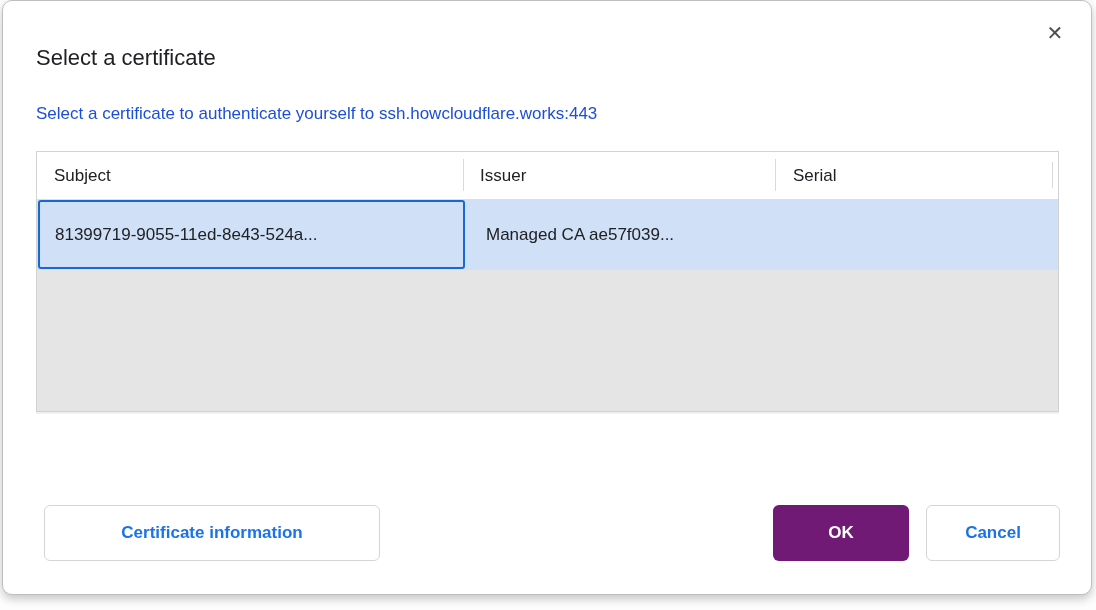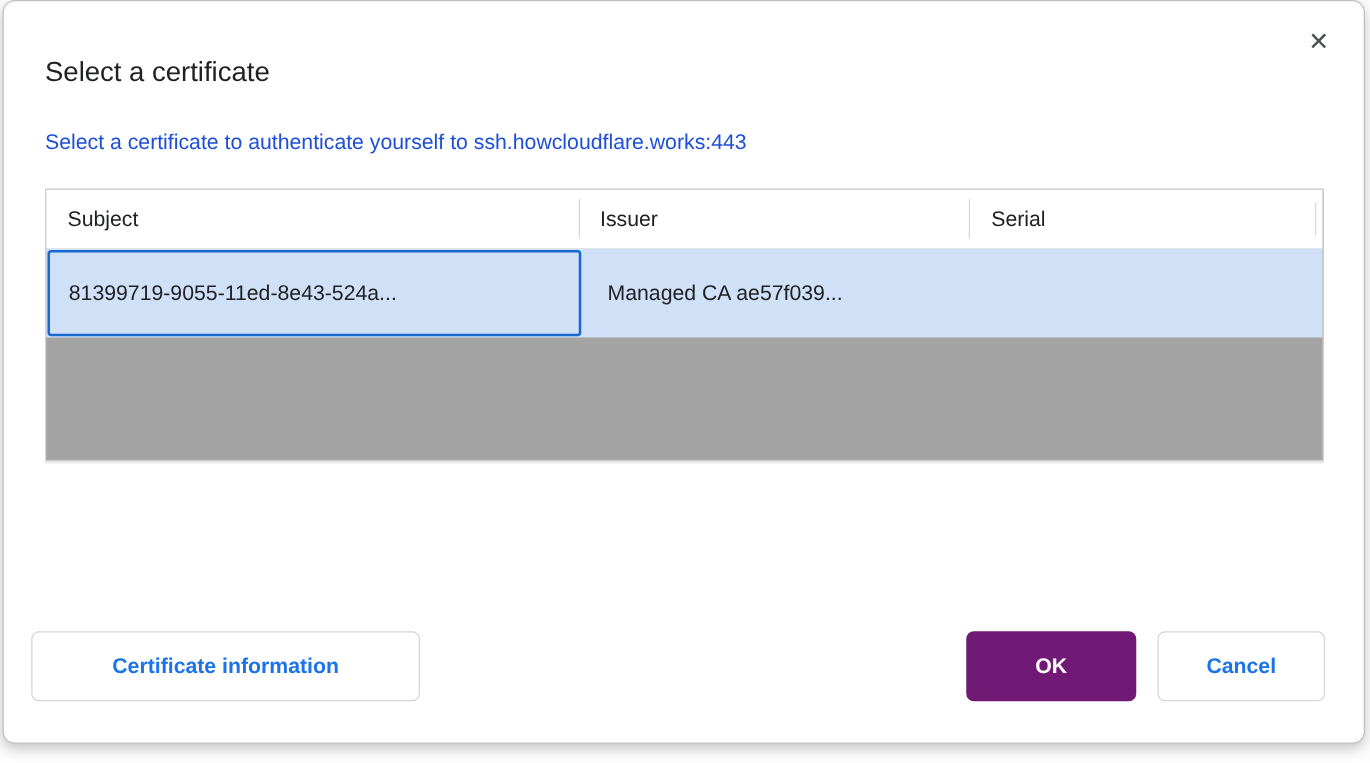--- a/index.html
+++ b/index.html
@@ -27,22 +27,22 @@
     font-size:22px; color:#202124; font-weight:400;
   }
 
   .subtitle {
     position:absolute; left:33px; top:103px;
     font-size:17px; color:#1d4ed8;
   }
 
   .cert-table {
     position:absolute; left:33px; top:150px;
-    width:1023px; height:218px;
-    background:#a3a3a3;
+    width:1023px; height:261px;
+    background:#e5e5e5;
     border:1px solid #d2d2d2;
     box-shadow:0 2px 0 rgba(0,0,0,0.06);
   }
 
   .table-header {
     position:relative; display:flex;
     height:47px; align-items:center;
     font-size:17px; color:#202124;
     background:#fff;
   }
@@ -77,21 +77,21 @@
     position:absolute; top:504px; height:56px;
     display:flex; align-items:center; justify-content:center;
     font-size:17px; font-weight:700;
     border-radius:6px; cursor:pointer;
     user-select:none;
   }
   .btn-secondary {
     background:#ffffff; color:#1a73e8;
     border:1px solid #d5d5d5;
   }
-  .btn-cert-info { left:22px; width:311px; }
+  .btn-cert-info { left:41px; width:336px; }
   .btn-ok {
     left:770px; width:136px;
     background:#701a75; color:#ffffff; border:none;
   }
   .btn-cancel { left:923px; width:134px; }
 </style>
 </head>
 <body>
 
 <div class="dialog">

